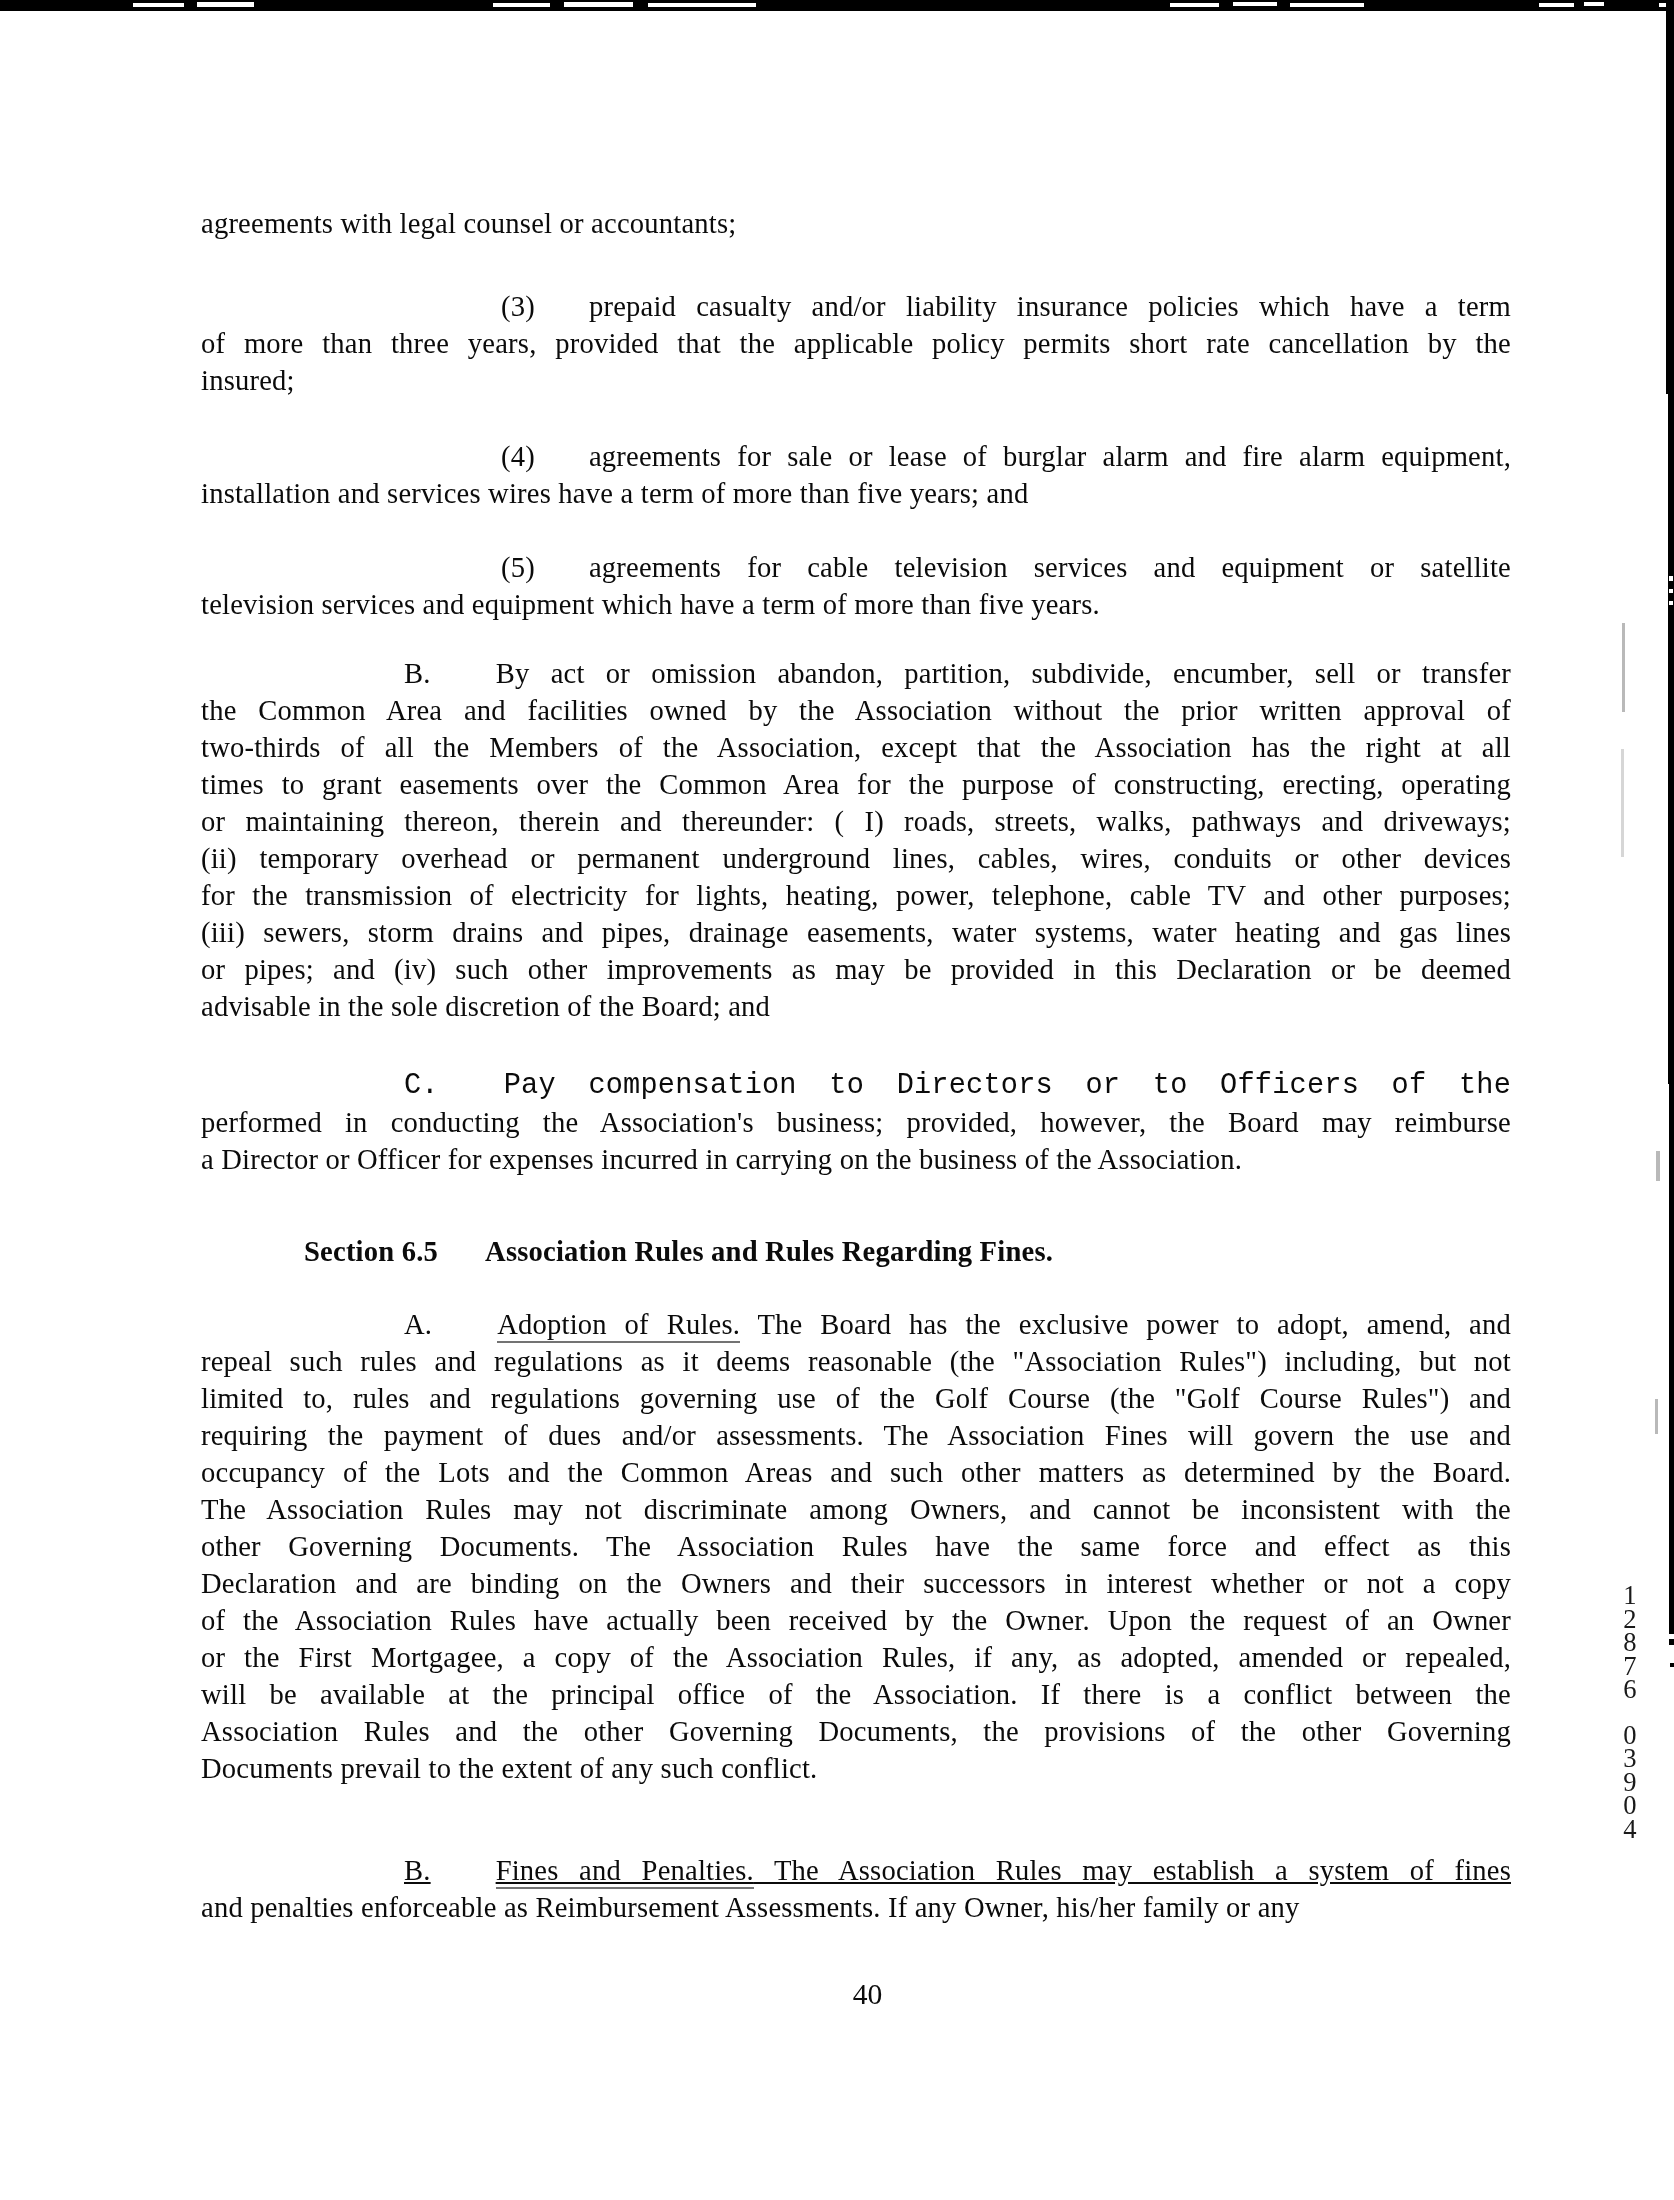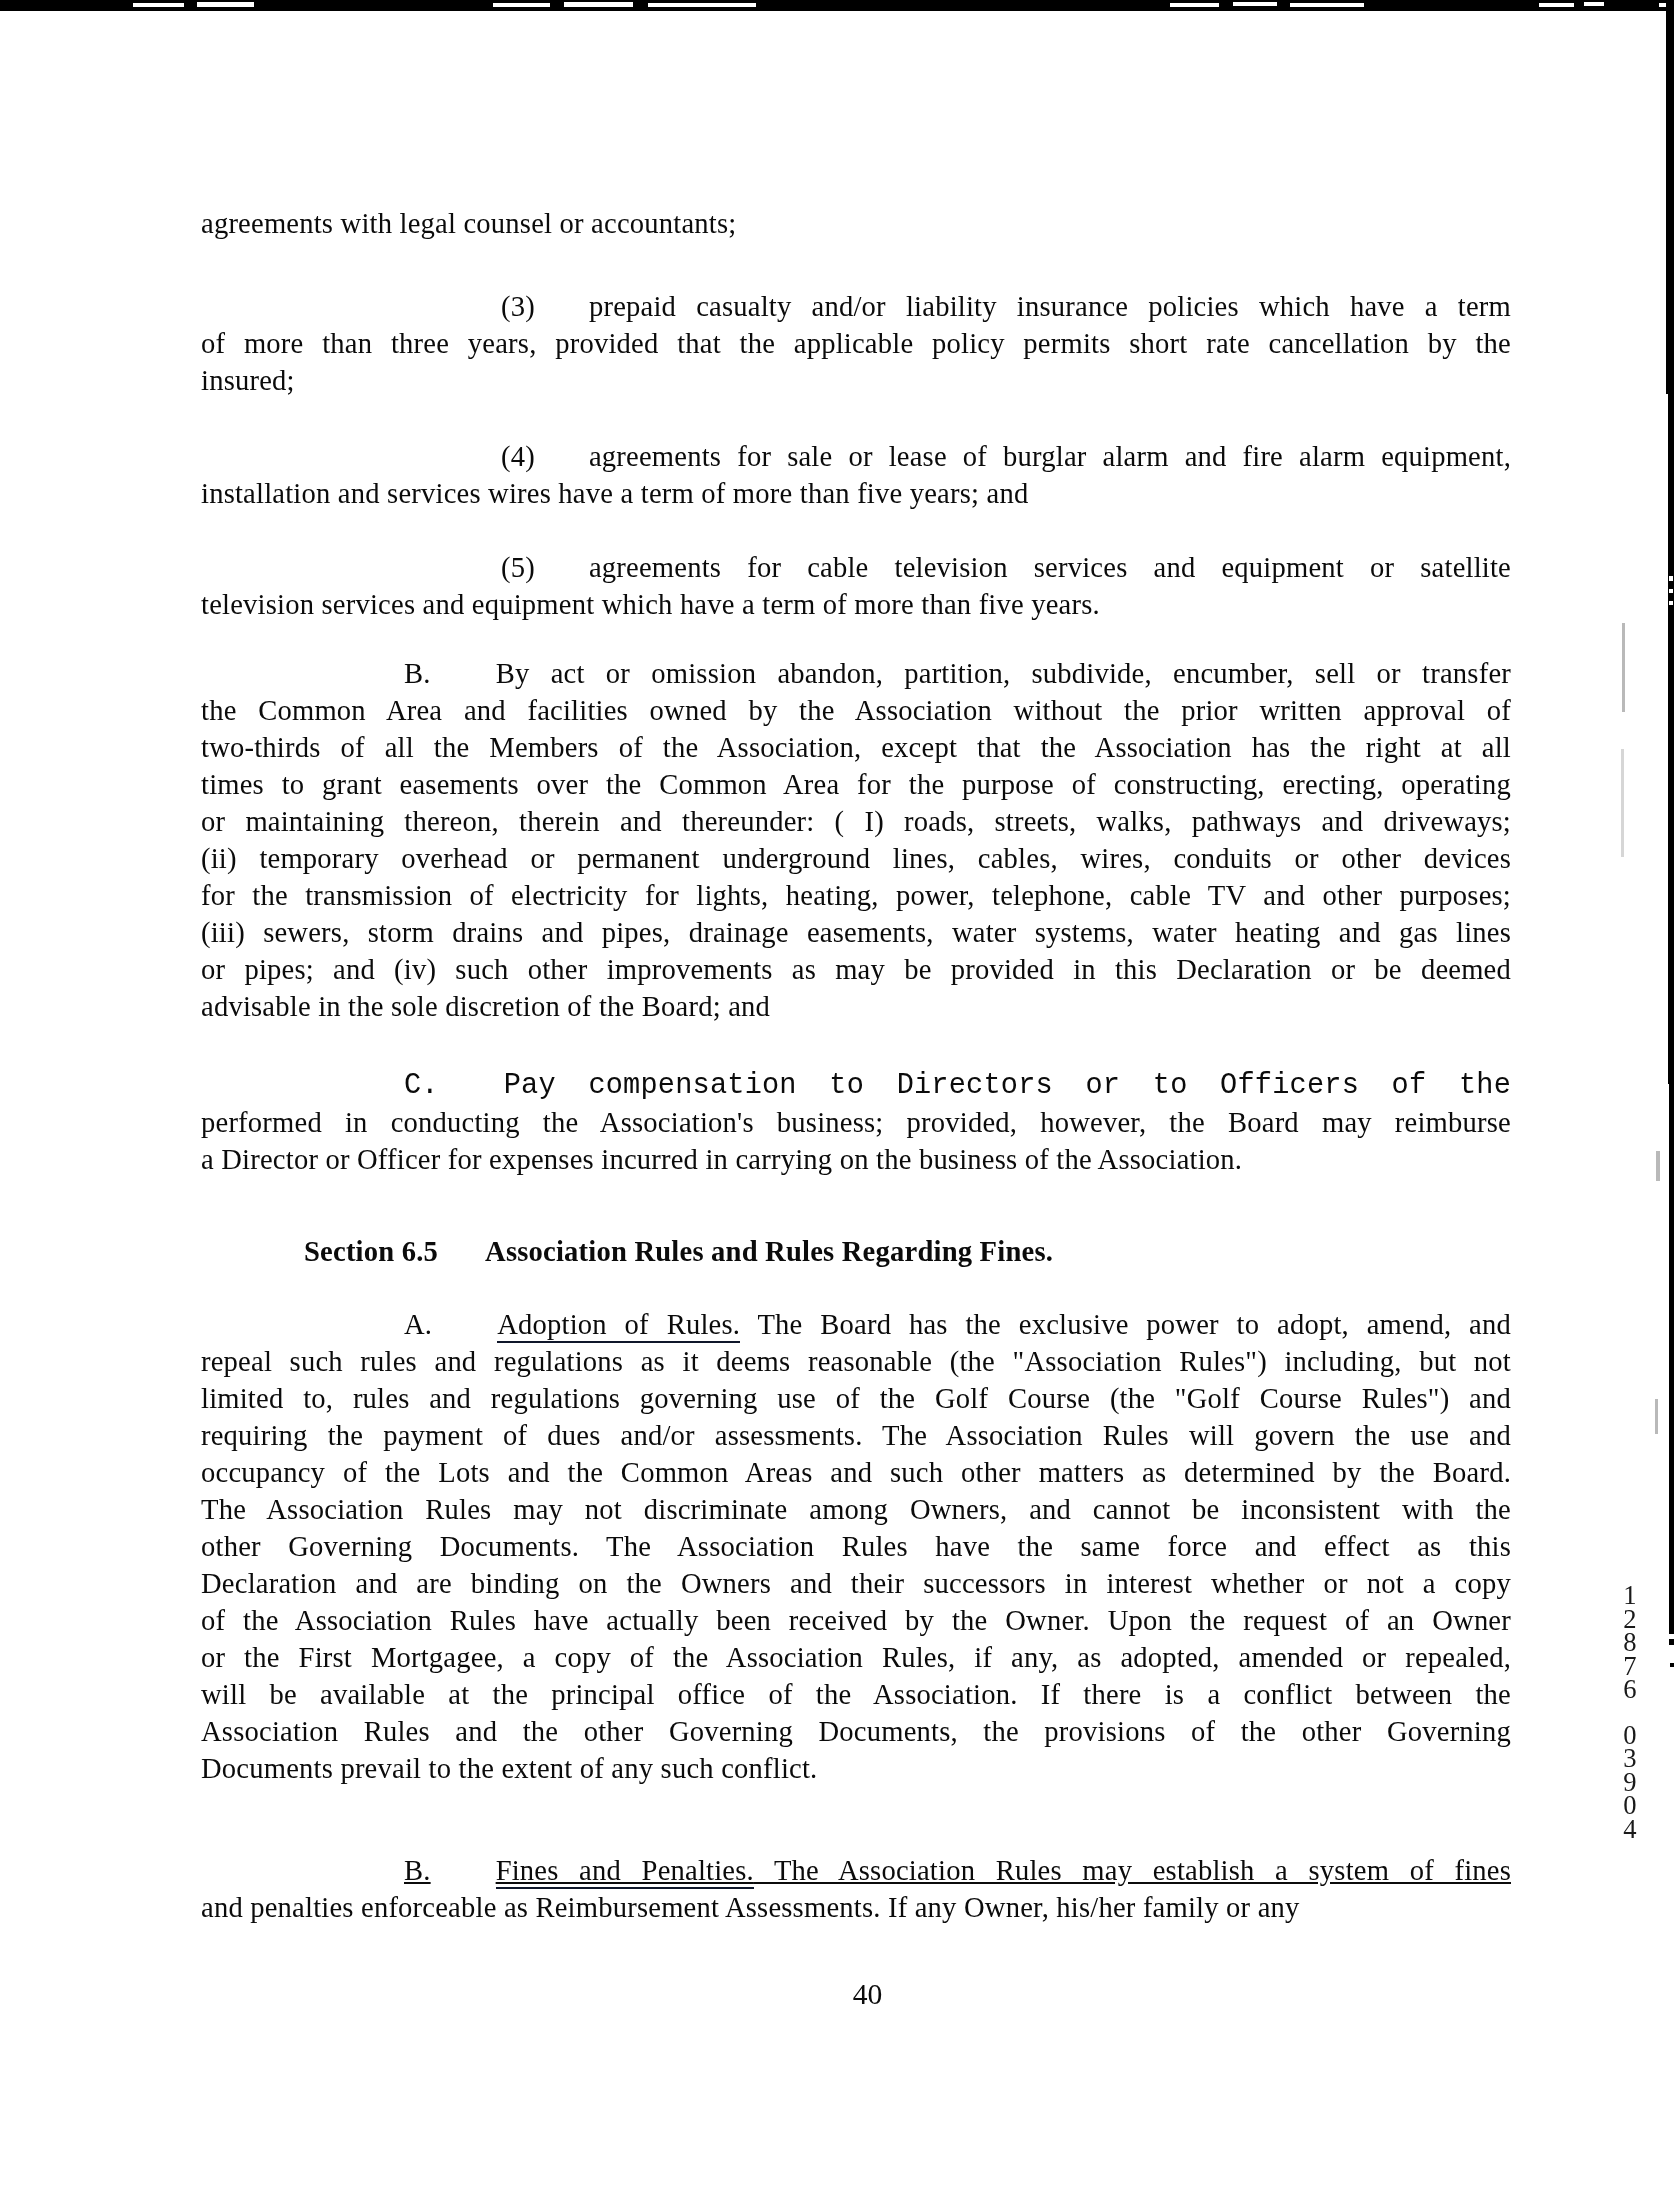--- a/index.html
+++ b/index.html
@@ -47,21 +47,21 @@
   }
   .tline.j { text-align: justify; }
   .tline.j::after {
     content: "";
     display: inline-block;
     width: 100%;
     height: 0;
   }
   .tline .gap { display: inline-block; height: 1px; }
   .tline .u {
-    border-bottom: 3px solid #0f172a;
+    border-bottom: 3px solid #737373;
     padding-bottom: 1px;
   }
   
   .stamp {
     position: absolute;
     left: 1617px;
     top: 1584px;
     width: 25.6px;
     text-align: center;
   }
@@ -149,21 +149,21 @@
       <div class="tline j"><span>performed in conducting  the Association's business; provided, however, the Board may reimburse</span></div>
       <div class="tline"><span>a Director or Officer  for expenses incurred in carrying on the business of the Association.</span></div>
     </div>
     <div class="para bold" style="margin-top: 55px;">
       <div class="tline" style="padding-left: 103px;"><span>Section 6.5</span><span class="gap" style="width: 47px;"></span><span>Association Rules and Rules Regarding Fines.</span></div>
     </div>
     <div class="para" style="margin-top: 36px;">
       <div class="tline j" style="padding-left: 203px;"><span>A.</span><span class="gap" style="width: 65px;"></span><span class="u">Adoption of Rules.</span><span>  The Board has the exclusive power to adopt, amend, and</span></div>
       <div class="tline j"><span>repeal such rules and regulations as it deems reasonable (the "Association Rules") including, but not</span></div>
       <div class="tline j"><span>limited to, rules and regulations governing use of the Golf Course (the "Golf Course Rules") and</span></div>
-      <div class="tline j"><span>requiring the payment of dues and/or assessments.  The Association Rules will govern the use and</span></div>
+      <div class="tline j"><span>requiring the payment of dues and/or assessments.  The Association Fines will govern the use and</span></div>
       <div class="tline j"><span>occupancy of the Lots and the Common Areas and such other matters as determined by the Board.</span></div>
       <div class="tline j"><span>The Association Rules may not discriminate among Owners, and cannot be inconsistent with the</span></div>
       <div class="tline j"><span>other Governing Documents.   The Association Rules have  the same force and effect as  this</span></div>
       <div class="tline j"><span>Declaration and  are binding on the Owners and their successors in interest whether or not a copy</span></div>
       <div class="tline j"><span>of the Association Rules have actually been received by the Owner.   Upon the request of an Owner</span></div>
       <div class="tline j"><span>or the First Mortgagee, a copy of the Association Rules, if any, as adopted, amended or repealed,</span></div>
       <div class="tline j"><span>will be available at the principal office of the Association.   If  there is a conflict between  the</span></div>
       <div class="tline j"><span>Association Rules and  the other Governing Documents, the provisions of the other Governing</span></div>
       <div class="tline"><span>Documents prevail  to the extent of any such conflict.</span></div>
     </div>

